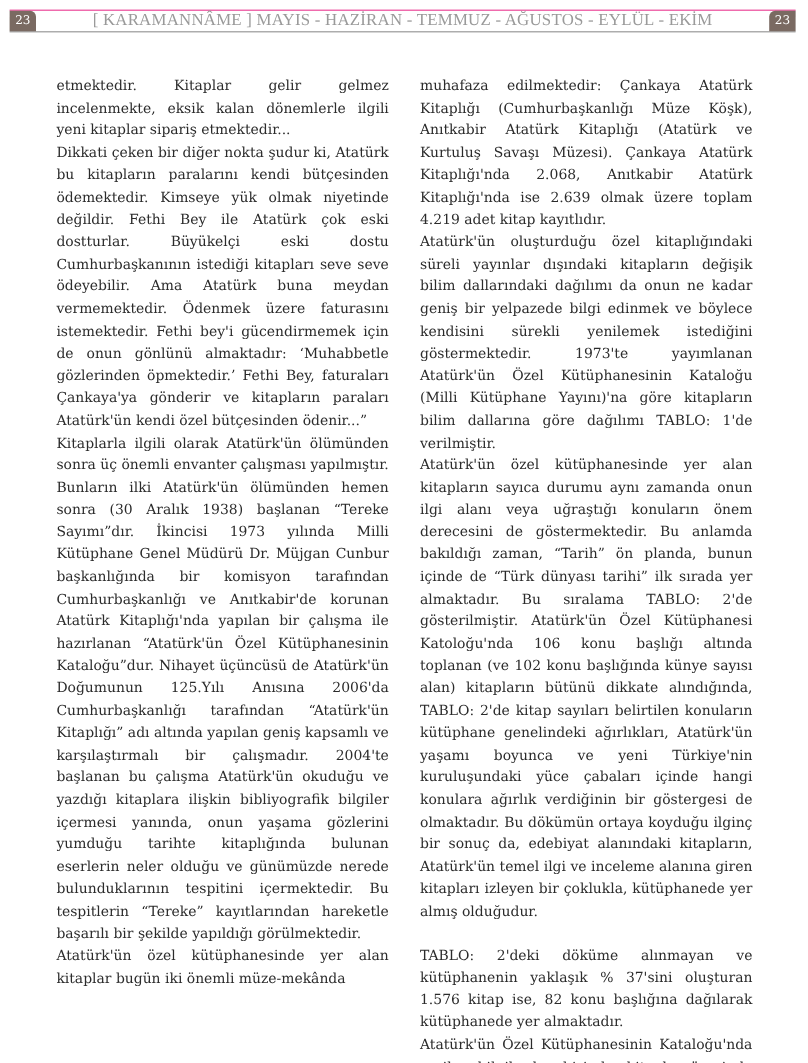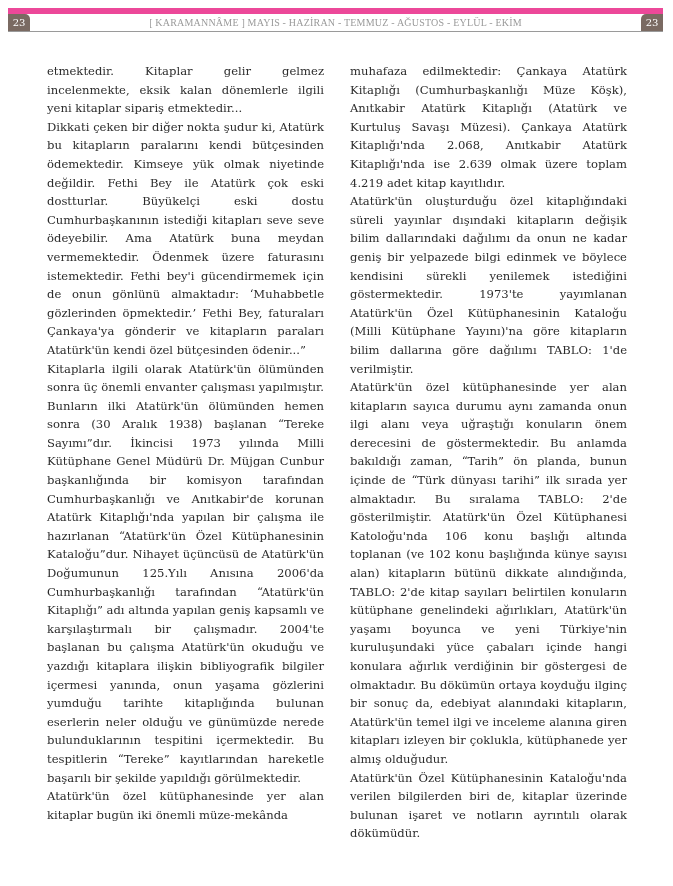--- a/index.html
+++ b/index.html
@@ -1,32 +1,32 @@
 <!DOCTYPE html>
 <html><head>
   <meta charset="utf-8">
   <style>
     html, body { margin: 0; padding: 0; background: #ffffff; }
     body { width: 673px; height: 886px; position: relative; overflow: hidden; }
     .header {
       position: absolute; left: 8px; top: 8px; width: 655px; height: 17px;
-      border-top: 6px solid #ec4899; border-bottom: 1px solid #9a9a9a;
+      border-top: 1px solid #ec4899; border-bottom: 1px solid #9a9a9a;
     }
     .page-badge {
       position: absolute; top: 0px; width: 22px; height: 17px;
       background: #7a6a62; color: #ffffff;
       font-family: "DejaVu Serif", serif; font-size: 10px; line-height: 17px;
       text-align: center;
     }
     .page-badge.left { left: 0; border-top-right-radius: 5px; }
     .page-badge.right { right: 0; border-top-left-radius: 5px; }
     .header-title {
       position: absolute; left: 30px; right: 30px; top: 0; height: 17px;
       text-align: center; color: #9a9a9a;
-      font-family: "Liberation Serif", serif; font-size: 10px; line-height: 17px;
+      font-family: "Liberation Serif", serif; font-size: 14px; line-height: 17px;
       letter-spacing: 0.2px;
     }
     .column {
       position: absolute; top: 62px; width: 277px;
       font-family: "DejaVu Serif", serif; font-size: 11.6px; line-height: 18.6px;
       color: #2b2b2b; text-align: justify;
     }
     .col-left { left: 47px; }
     .col-right { left: 350px; }
     .column p { margin: 0; }
@@ -45,14 +45,15 @@
   <p>etmektedir. Kitaplar gelir gelmez incelenmekte, eksik kalan dönemlerle ilgili yeni kitaplar sipariş etmektedir...</p>
   <p>Dikkati çeken bir diğer nokta şudur ki, Atatürk bu kitapların paralarını kendi bütçesinden ödemektedir. Kimseye yük olmak niyetinde değildir. Fethi Bey ile Atatürk çok eski dostturlar. Büyükelçi eski dostu Cumhurbaşkanının istediği kitapları seve seve ödeyebilir. Ama Atatürk buna meydan vermemektedir. Ödenmek üzere faturasını istemektedir. Fethi bey'i gücendirmemek için de onun gönlünü almaktadır: ‘Muhabbetle gözlerinden öpmektedir.’ Fethi Bey, faturaları Çankaya'ya gönderir ve kitapların paraları Atatürk'ün kendi özel bütçesinden ödenir...”</p>
   <p>Kitaplarla ilgili olarak Atatürk'ün ölümünden sonra üç önemli envanter çalışması yapılmıştır. Bunların ilki Atatürk'ün ölümünden hemen sonra (30 Aralık 1938) başlanan “Tereke Sayımı”dır. İkincisi 1973 yılında Milli Kütüphane Genel Müdürü Dr. Müjgan Cunbur başkanlığında bir komisyon tarafından Cumhurbaşkanlığı ve Anıtkabir'de korunan Atatürk Kitaplığı'nda yapılan bir çalışma ile hazırlanan “Atatürk'ün Özel Kütüphanesinin Kataloğu”dur. Nihayet üçüncüsü de Atatürk'ün Doğumunun 125.Yılı Anısına 2006'da Cumhurbaşkanlığı tarafından “Atatürk'ün Kitaplığı” adı altında yapılan geniş kapsamlı ve karşılaştırmalı bir çalışmadır. 2004'te başlanan bu çalışma Atatürk'ün okuduğu ve yazdığı kitaplara ilişkin bibliyografik bilgiler içermesi yanında, onun yaşama gözlerini yumduğu tarihte kitaplığında bulunan eserlerin neler olduğu ve günümüzde nerede bulunduklarının tespitini içermektedir. Bu tespitlerin “Tereke” kayıtlarından hareketle başarılı bir şekilde yapıldığı görülmektedir.</p>
   <p>Atatürk'ün özel kütüphanesinde yer alan kitaplar bugün iki önemli müze-mekânda</p>
 </div>
 
 <div class="column col-right">
   <p>muhafaza edilmektedir: Çankaya Atatürk Kitaplığı (Cumhurbaşkanlığı Müze Köşk), Anıtkabir Atatürk Kitaplığı (Atatürk ve Kurtuluş Savaşı Müzesi). Çankaya Atatürk Kitaplığı'nda 2.068, Anıtkabir Atatürk Kitaplığı'nda ise 2.639 olmak üzere toplam 4.219 adet kitap kayıtlıdır.</p>
   <p>Atatürk'ün oluşturduğu özel kitaplığındaki süreli yayınlar dışındaki kitapların değişik bilim dallarındaki dağılımı da onun ne kadar geniş bir yelpazede bilgi edinmek ve böylece kendisini sürekli yenilemek istediğini göstermektedir. 1973'te yayımlanan Atatürk'ün Özel Kütüphanesinin Kataloğu (Milli Kütüphane Yayını)'na göre kitapların bilim dallarına göre dağılımı TABLO: 1'de verilmiştir.</p>
   <p>Atatürk'ün özel kütüphanesinde yer alan kitapların sayıca durumu aynı zamanda onun ilgi alanı veya uğraştığı konuların önem derecesini de göstermektedir. Bu anlamda bakıldığı zaman, “Tarih” ön planda, bunun içinde de “Türk dünyası tarihi” ilk sırada yer almaktadır. Bu sıralama TABLO: 2'de gösterilmiştir. Atatürk'ün Özel Kütüphanesi Katoloğu'nda 106 konu başlığı altında toplanan (ve 102 konu başlığında künye sayısı alan) kitapların bütünü dikkate alındığında, TABLO: 2'de kitap sayıları belirtilen konuların kütüphane genelindeki ağırlıkları, Atatürk'ün yaşamı boyunca ve yeni Türkiye'nin kuruluşundaki yüce çabaları içinde hangi konulara ağırlık verdiğinin bir göstergesi de olmaktadır. Bu dökümün ortaya koyduğu ilginç bir sonuç da, edebiyat alanındaki kitapların, Atatürk'ün temel ilgi ve inceleme alanına giren kitapları izleyen bir çoklukla, kütüphanede yer almış olduğudur.</p>
+  <p class="gap">TABLO: 2'deki döküme alınmayan ve kütüphanenin yaklaşık % 37'sini oluşturan 1.576 kitap ise, 82 konu başlığına dağılarak kütüphanede yer almaktadır.</p>
   <p>Atatürk'ün Özel Kütüphanesinin Kataloğu'nda verilen bilgilerden biri de, kitaplar üzerinde bulunan işaret ve notların ayrıntılı olarak dökümüdür.</p>
 </div>
 
 </body></html>

